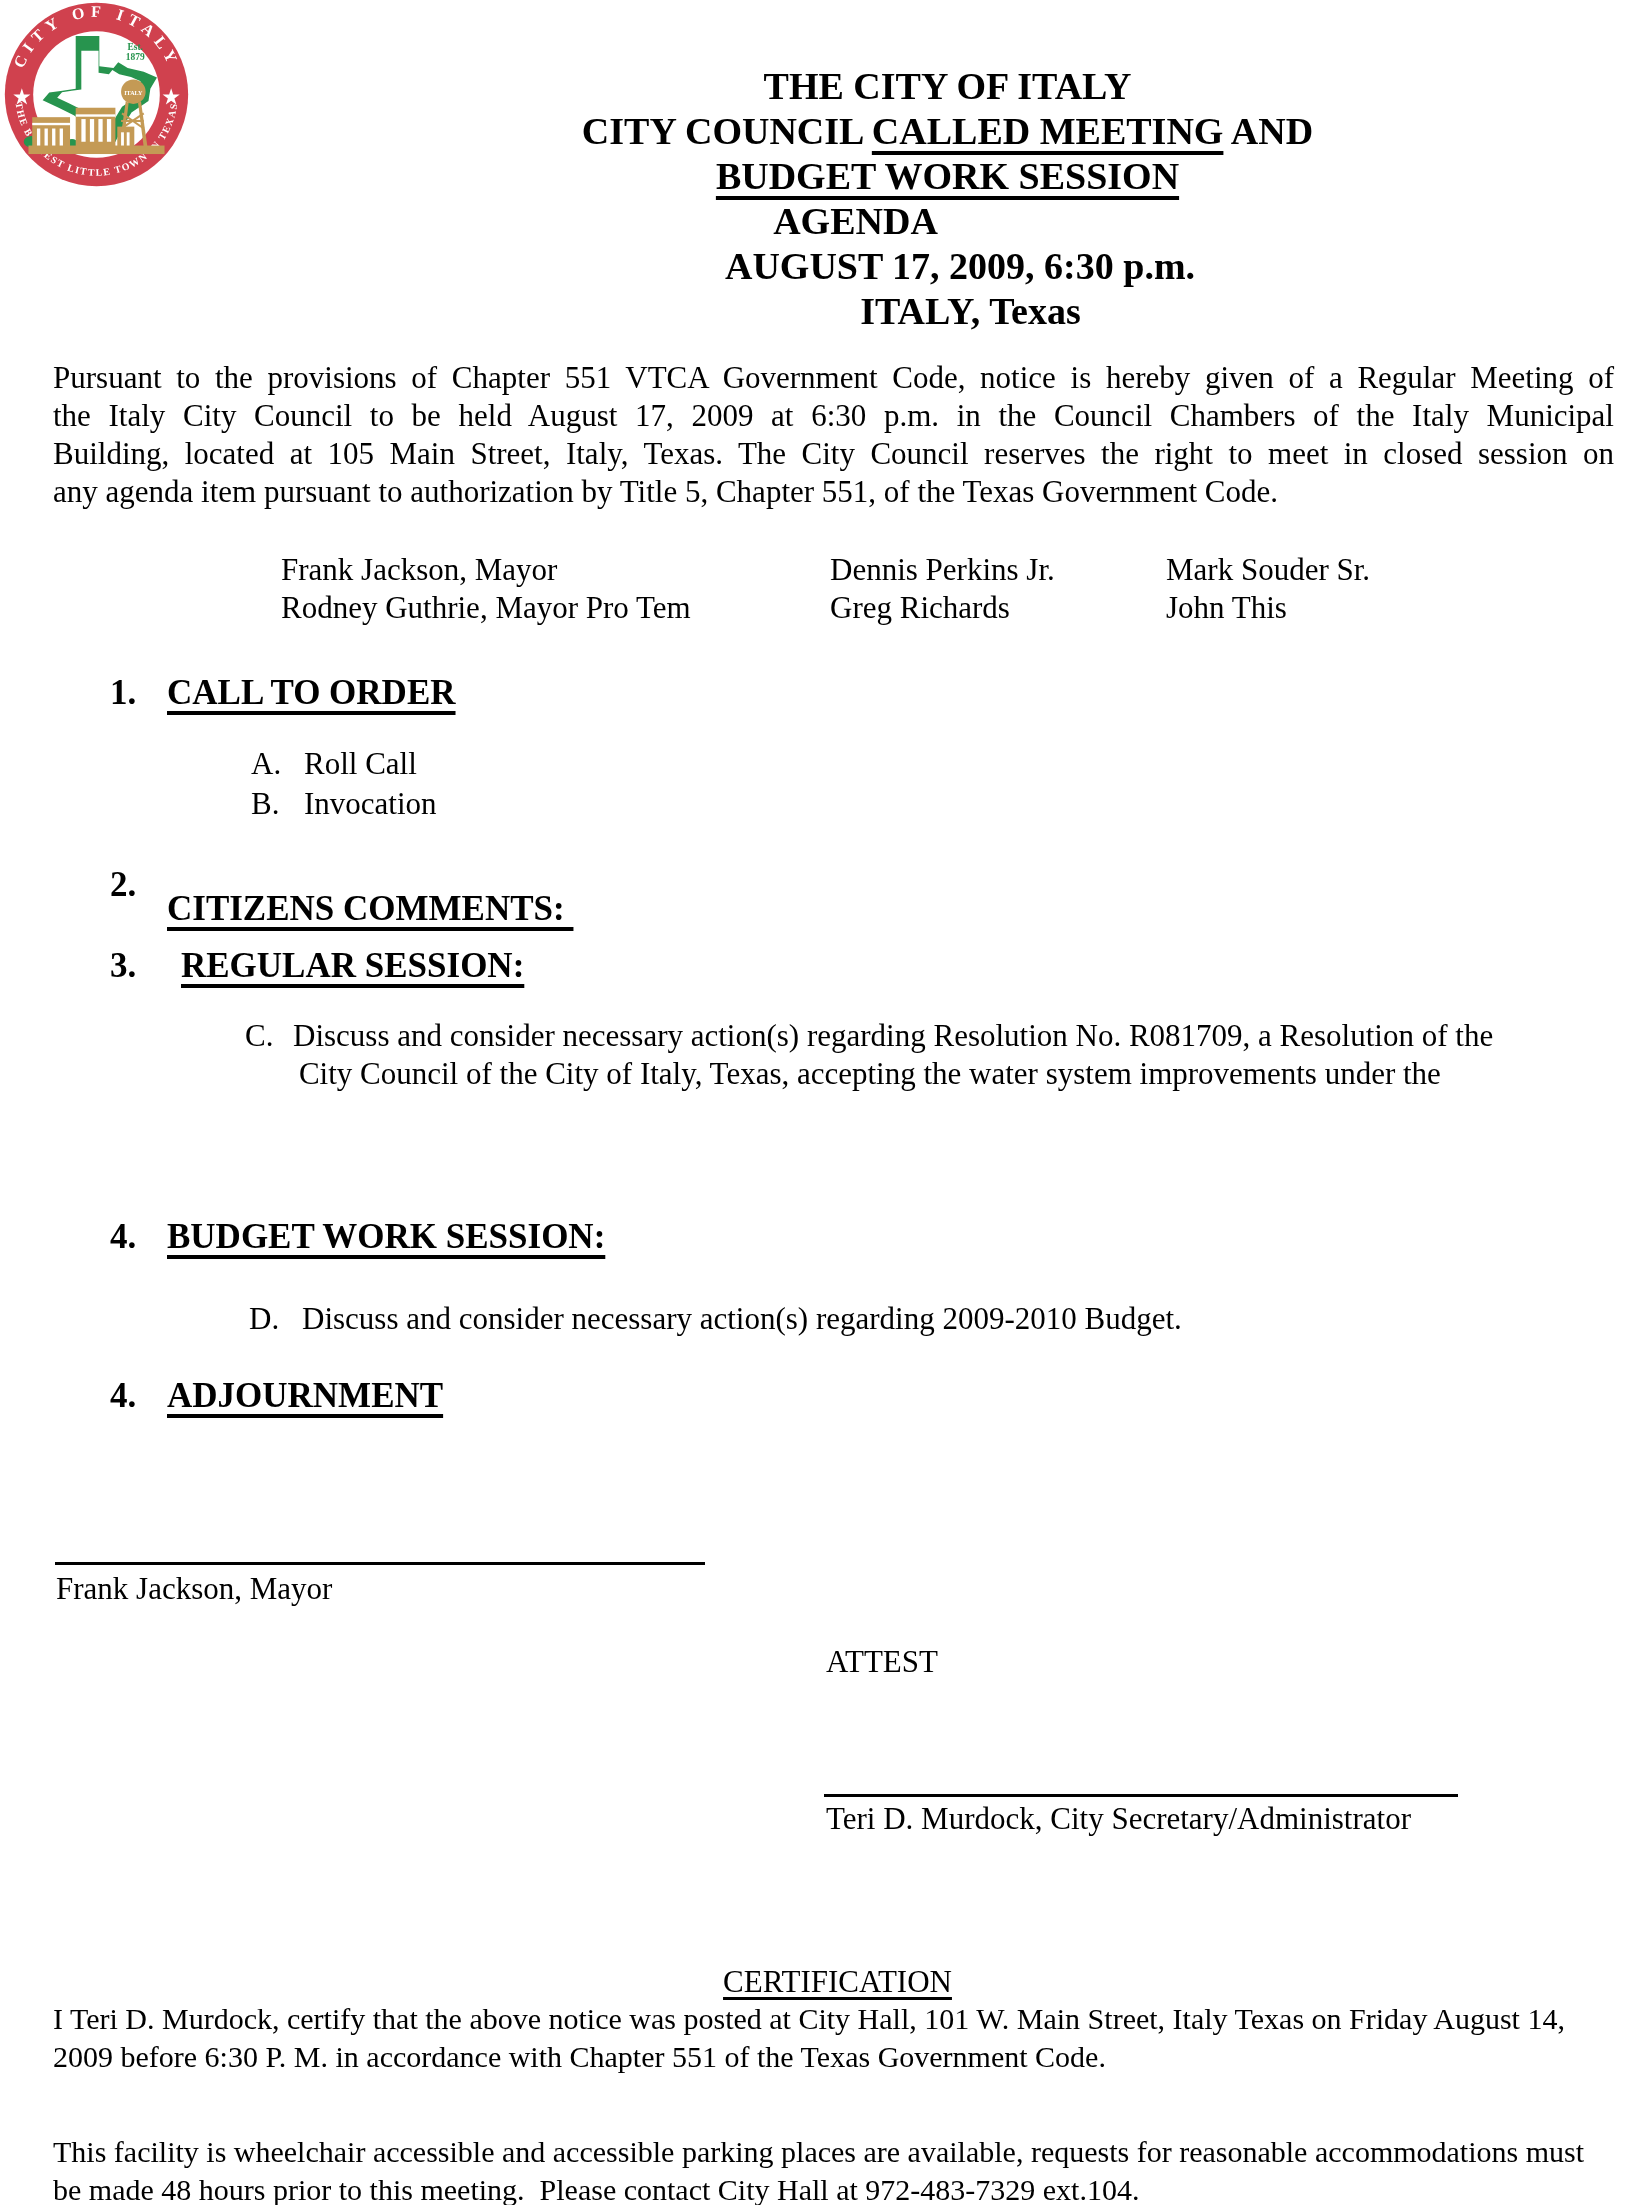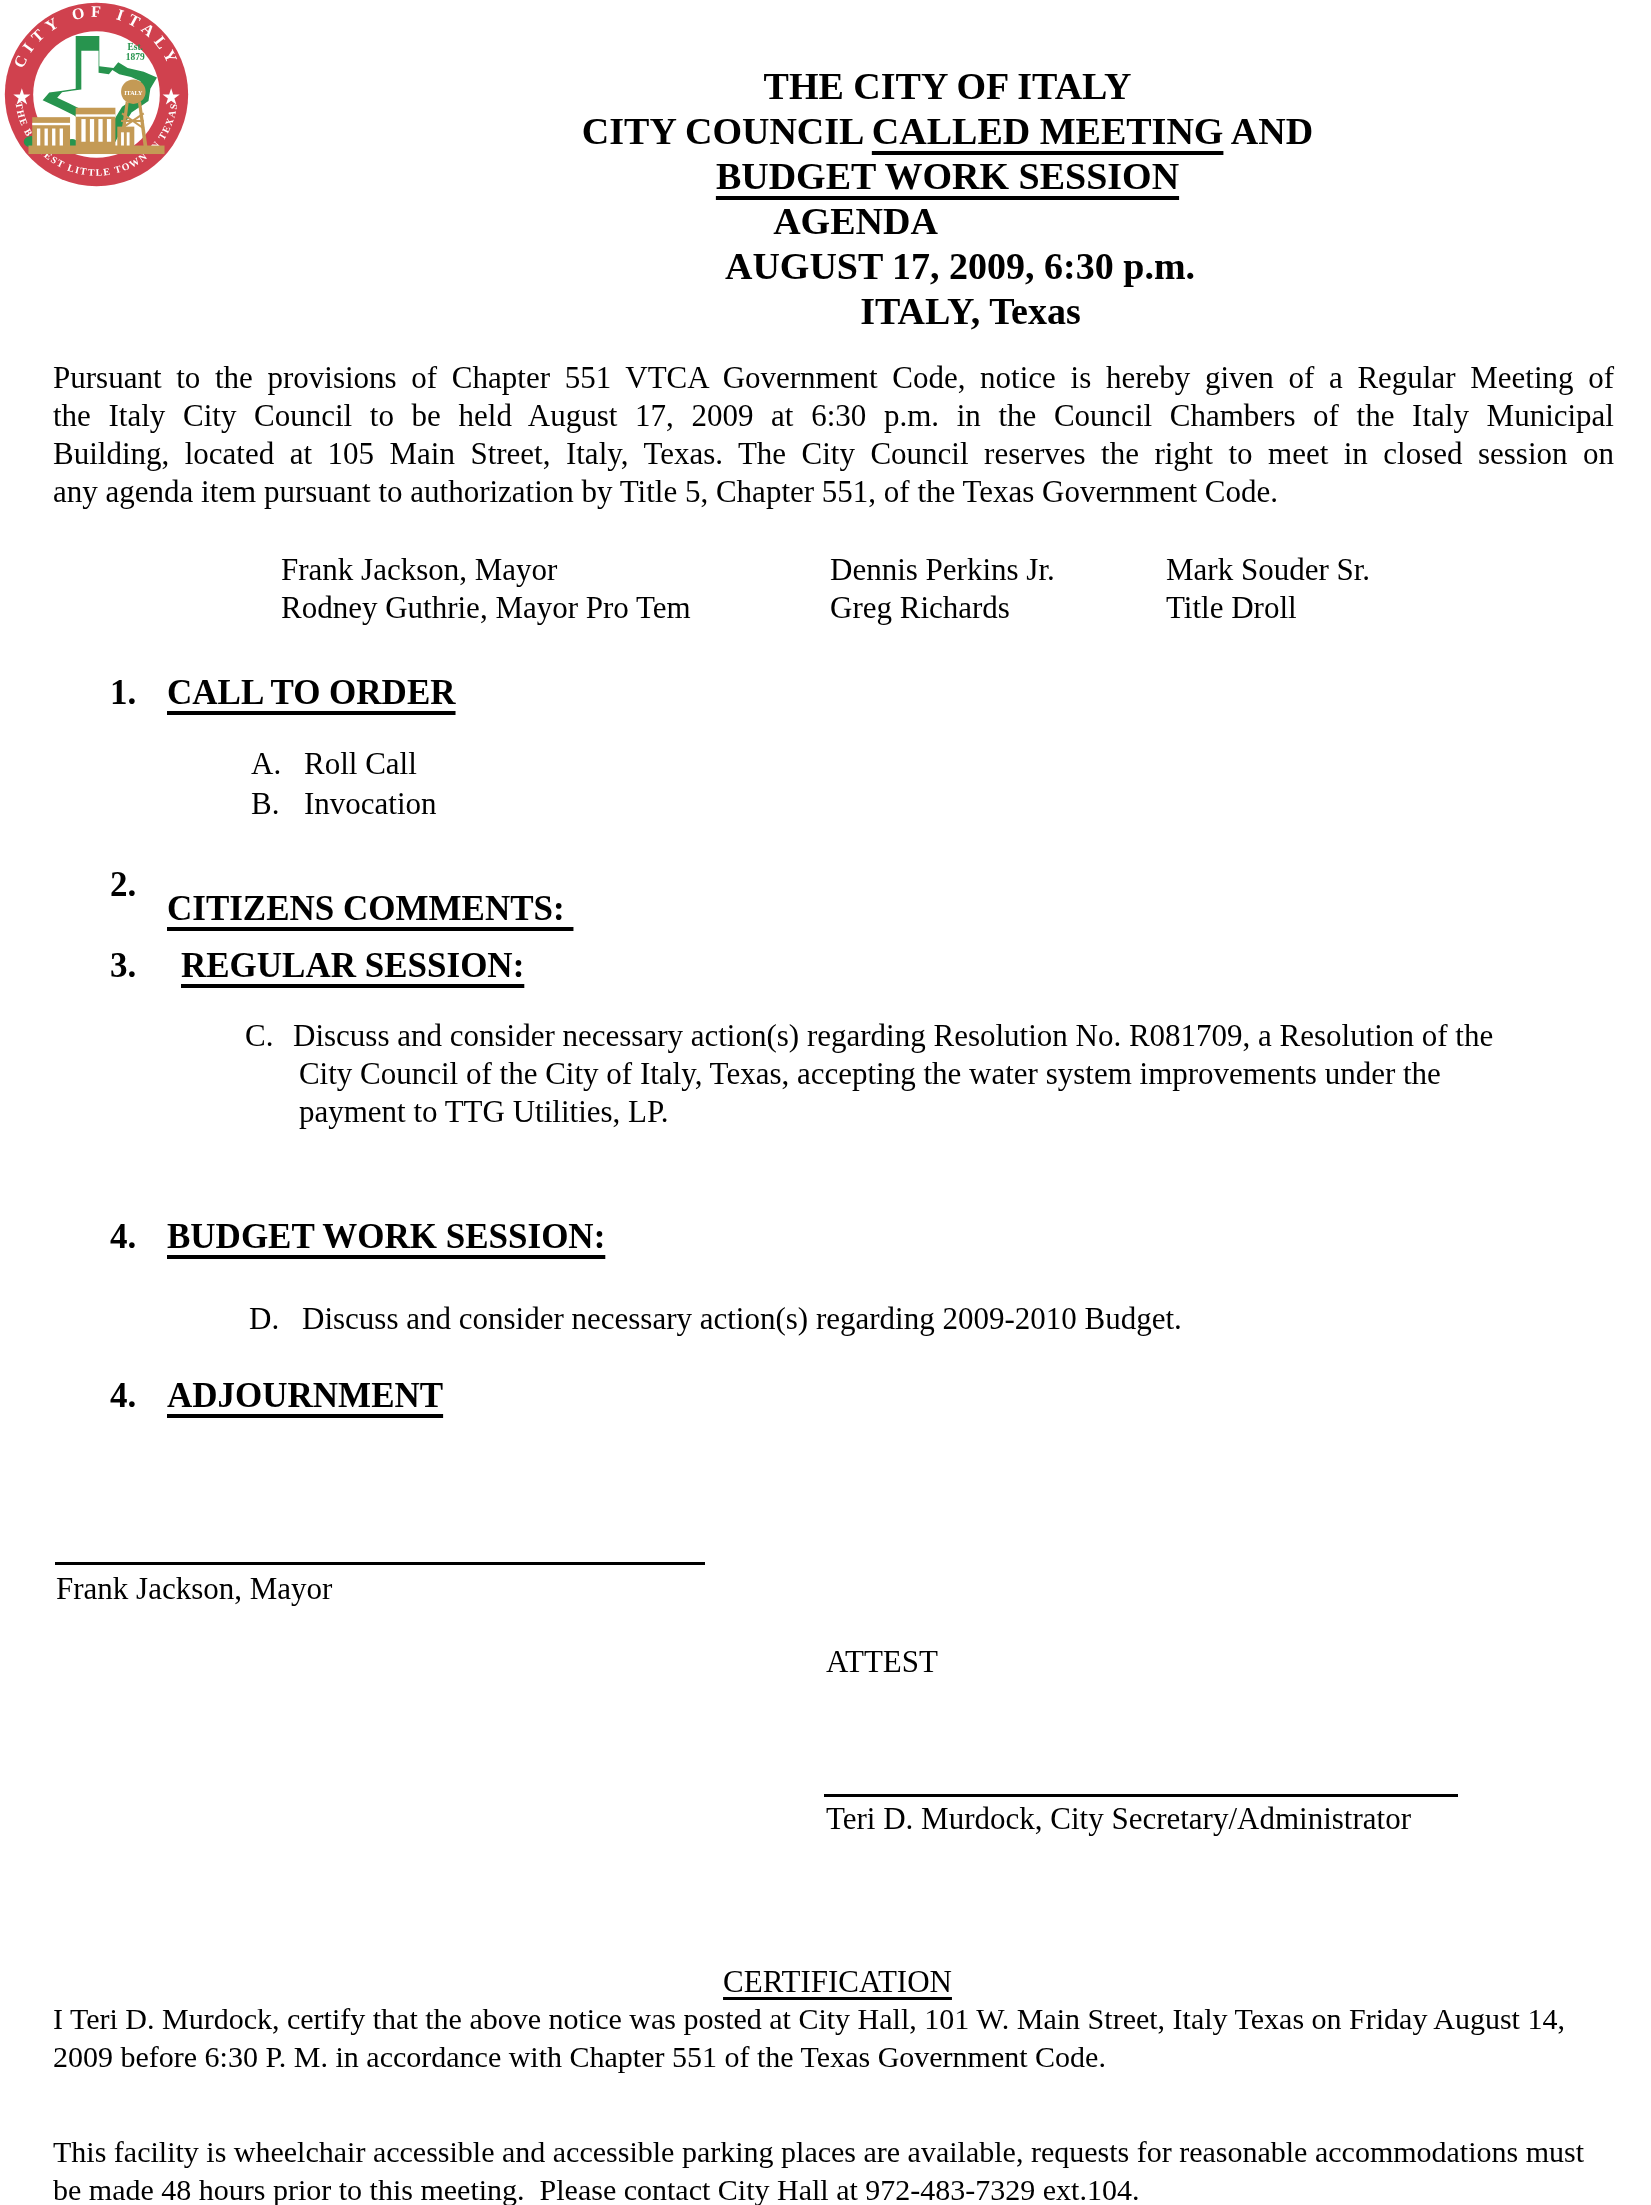--- a/index.html
+++ b/index.html
@@ -103,41 +103,40 @@
   <div class="intro-line just">the Italy City Council to be held August 17, 2009 at 6:30 p.m. in the Council Chambers of the Italy Municipal</div>
   <div class="intro-line just">Building, located at 105 Main Street, Italy, Texas.  The City Council reserves the right to meet in closed session on</div>
   <div class="intro-line">any agenda item pursuant to authorization by Title 5, Chapter 551, of the Texas Government Code.</div>
 </div>
 
 <div class="abs body-text" style="left:281px;top:551px;">Frank Jackson, Mayor</div>
 <div class="abs body-text" style="left:830px;top:551px;">Dennis Perkins Jr.</div>
 <div class="abs body-text" style="left:1166px;top:551px;">Mark Souder Sr.</div>
 <div class="abs body-text" style="left:281px;top:589px;">Rodney Guthrie, Mayor Pro Tem</div>
 <div class="abs body-text" style="left:830px;top:589px;">Greg Richards</div>
-<div class="abs body-text" style="left:1166px;top:589px;">Title Droll</div>
+<div class="abs body-text" style="left:1166px;top:589px;">John This</div>
 
 <div class="abs heading" style="left:110px;top:673px;">1.</div>
 <div class="abs heading" style="left:167px;top:673px;"><span class="u-head">CALL TO ORDER</span></div>
 
 <div class="abs body-text" style="left:251px;top:745px;">A.</div>
 <div class="abs body-text" style="left:304px;top:745px;">Roll Call</div>
 <div class="abs body-text" style="left:251px;top:785px;">B.</div>
 <div class="abs body-text" style="left:304px;top:785px;">Invocation</div>
 
 <div class="abs heading" style="left:110px;top:865px;">2.</div>
 <div class="abs heading" style="left:167px;top:865px;margin-top:24px;"><span class="u-head">CITIZENS COMMENTS: </span></div>
 
 <div class="abs heading" style="left:110px;top:946px;">3.</div>
 <div class="abs heading" style="left:181px;top:946px;"><span class="u-head">REGULAR SESSION:</span></div>
 
 <div class="abs body-text" style="left:245px;top:1017px;">C.</div>
 <div class="abs" style="left:293px;top:1017px;">
   <div class="body-text">Discuss and consider necessary action(s) regarding Resolution No. R081709, a Resolution of the</div>
   <div class="body-text" style="margin-left:5.9px;">City Council of the City of Italy, Texas, accepting the water system improvements under the</div>
-  <div class="body-text" style="margin-left:5.9px;">payment to TTG Utilities, LP.</div>
 </div>
 
 <div class="abs heading" style="left:110px;top:1217px;">4.</div>
 <div class="abs heading" style="left:167px;top:1217px;"><span class="u-head">BUDGET WORK SESSION:</span></div>
 
 <div class="abs body-text" style="left:249px;top:1300px;">D.</div>
 <div class="abs body-text" style="left:302px;top:1300px;">Discuss and consider necessary action(s) regarding 2009-2010 Budget.</div>
 
 <div class="abs heading" style="left:110px;top:1376px;">4.</div>
 <div class="abs heading" style="left:167px;top:1376px;"><span class="u-head">ADJOURNMENT</span></div>

